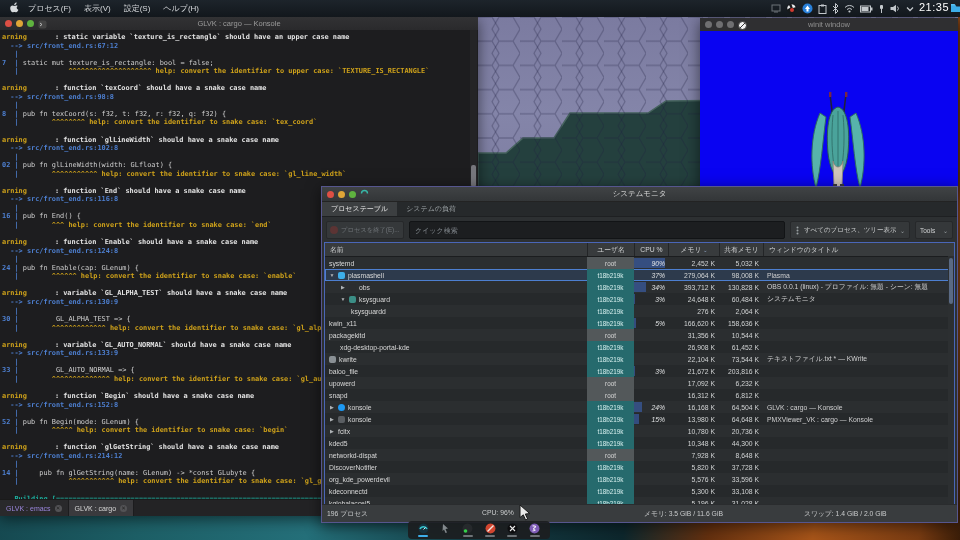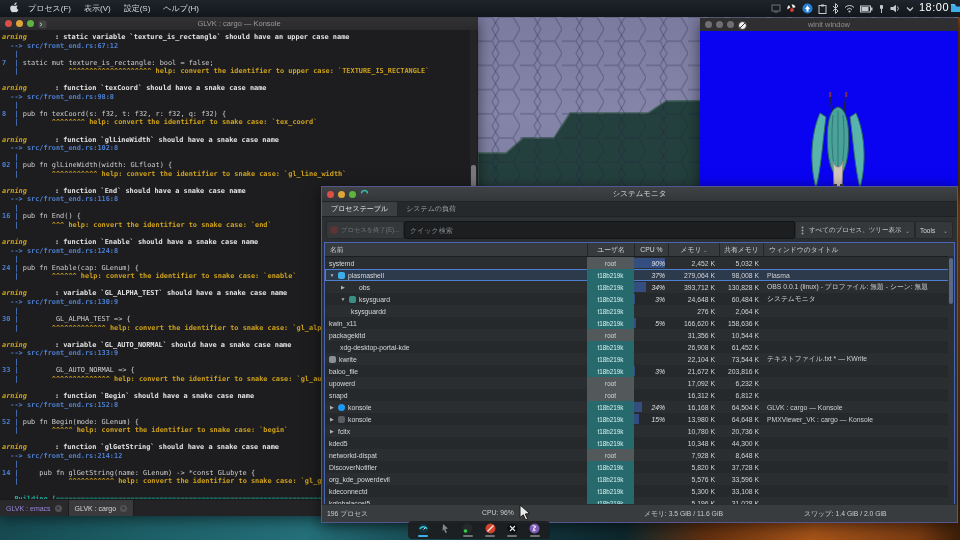--- a/index.html
+++ b/index.html
@@ -14,21 +14,21 @@
   #menubar .menu{margin-right:13px;cursor:default;}
   #tray{position:absolute;right:46px;top:0;height:17px;display:flex;align-items:center;gap:5px;}
   #clock{position:absolute;right:11px;top:1px;font-size:11px;color:#fff;letter-spacing:.5px;}
   #tray svg{display:block;}
   
   #konsole{left:0;top:17px;width:478px;height:499px;background:#1d1d1f;z-index:20;}
   #konsole-titlebar{height:13px;background:linear-gradient(#323234,#2a2a2c);display:flex;align-items:center;padding-left:5px;position:relative;}
   #konsole-title{position:absolute;left:0;right:0;text-align:center;color:#9a9a9a;font-size:7.5px;}
   #term{position:absolute;left:0;top:13px;right:9px;bottom:16px;overflow:hidden;padding:3px 0 0 2px;
         font-family:"DejaVu Sans Mono",monospace;font-size:6.9px;line-height:8.54px;white-space:pre;}
-  .tl .w{color:#cfa21a;font-weight:bold;font-style:italic;}
+  .tl .w{color:#cfa21a;font-weight:bold;}
   .tl .m{color:#e4e4e4;font-weight:bold;padding-left:28px;}
   .tl .b{color:#4d7fd0;font-weight:bold;}
   .tl .p{color:#cfcfcf;}
   .tl .h{color:#cfa21a;font-weight:bold;}
   .tl .t{color:#1cb3a2;font-weight:bold;}
   #konsole-scroll{position:absolute;right:1px;top:13px;width:7px;bottom:16px;background:#242426;}
   #konsole-thumb{position:absolute;left:1px;top:135px;width:5px;height:22px;background:#77777d;border-radius:2px;}
   #konsole-tabs{position:absolute;left:0;bottom:0;height:16px;right:0;background:#232325;display:flex;align-items:stretch;border-top:1px solid #1a1a1a;}
   .ktab{display:flex;align-items:center;padding:0 6px;font-size:7px;gap:4px;border-right:1px solid #1c1c1e;}
   .ktab .x{width:7px;height:7px;border-radius:50%;background:#535356;color:#1f1f1f;font-size:5.5px;line-height:7px;text-align:center;}
@@ -42,21 +42,21 @@
   #winit-title{position:absolute;left:0;right:0;text-align:center;color:#8f8f8f;font-size:7.5px;}
   #winit-content{position:absolute;left:0;top:13px;right:0;bottom:0;background:#0903f2;overflow:hidden;}
   
   #sysmon{left:321px;top:186px;width:637px;height:337px;background:#2d3032;z-index:40;border:1px solid #56568e;box-sizing:border-box;font-size:7px;color:#d0d2d3;}
   #sm-titlebar{height:14px;background:linear-gradient(#404345,#333638);display:flex;align-items:center;padding-left:5px;position:relative;border-bottom:1px solid #232323;}
   #sm-title{position:absolute;left:0;right:0;text-align:center;color:#dadada;font-size:7.5px;}
   #sm-tabs{height:14px;background:#26292b;display:flex;border-bottom:1px solid #1e2022;}
   .sm-tab{padding:0 9px;display:flex;align-items:center;font-size:7px;}
   .sm-tab.active{background:#3c3f41;color:#e8e8e8;}
   .sm-tab.inactive{color:#9aa0a3;}
-  #sm-toolbar{height:26px;display:flex;align-items:center;padding:0 4px;}
+  #sm-toolbar{height:26px;display:flex;align-items:center;padding:0 4px;gap:5px;}
   #kill-btn{width:78px;height:18px;background:#35383a;border:1px solid #26282a;border-radius:2px;color:#6f7478;font-size:6.3px;display:flex;align-items:center;gap:3px;padding:0 3px;box-sizing:border-box;white-space:nowrap;overflow:hidden;}
   #kill-icon{width:8px;height:8px;border-radius:50%;background:#5c3434;flex:0 0 auto;}
   #quick-search{flex:1;height:18px;background:#1c1e20;border:1px solid #121416;border-radius:2px;color:#8a9094;font-size:7px;padding:0 5px;box-sizing:border-box;font-family:"Liberation Sans",sans-serif;}
   #quick-search::placeholder{color:#7d8388;}
   .dd{height:18px;background:#35383a;border:1px solid #26282a;border-radius:2px;display:flex;align-items:center;font-size:6.5px;color:#d0d2d3;padding:0 4px;gap:4px;box-sizing:border-box;white-space:nowrap;}
   .dd .caret{color:#9aa0a3;font-size:6px;}
   #proc-table{position:absolute;left:2px;right:2px;top:55px;bottom:17px;border:1px solid #4a66b8;background:#26282a;overflow:hidden;}
   #proc-header{height:13px;background:#383b3d;display:flex;font-size:6.8px;color:#d4d6d7;border-bottom:1px solid #1b1d1f;}
   .hc{display:flex;align-items:center;justify-content:center;border-left:1px solid #232527;box-sizing:border-box;}
   .hc:first-child{border-left:none;justify-content:flex-start;padding-left:5px;}
@@ -162,21 +162,21 @@
           <path d="M0.5 3 H3 L6 0.8 V8.2 L3 6 H0.5 Z" fill="#c3c8cc"></path>
           <path d="M7.5 2.5 A3 3 0 0 1 7.5 6.5" fill="none" stroke="#c3c8cc"></path>
         </svg>
       </span>
     <span>
         <svg width="8" height="6">
           <path d="M1 1.5 L4 4.5 L7 1.5" fill="none" stroke="#c3c8cc" stroke-width="1.3"></path>
         </svg>
       </span>
   </div>
-  <span id="clock">18:00</span>
+  <span id="clock">21:35</span>
   <span class="abs" style="right:-3px;top:3px;">
     <svg width="12" height="10">
         <path d="M0 2 H4 L5.5 3.5 H11 V9 H0 Z" fill="#3daee9"></path>
         <path d="M0 1 H3.5 L5 2.5 H0 Z" fill="#5bc0f0"></path>
       </svg>
   </span>
 </div>
 
 <div id="konsole" class="win">
   <div id="konsole-titlebar">

